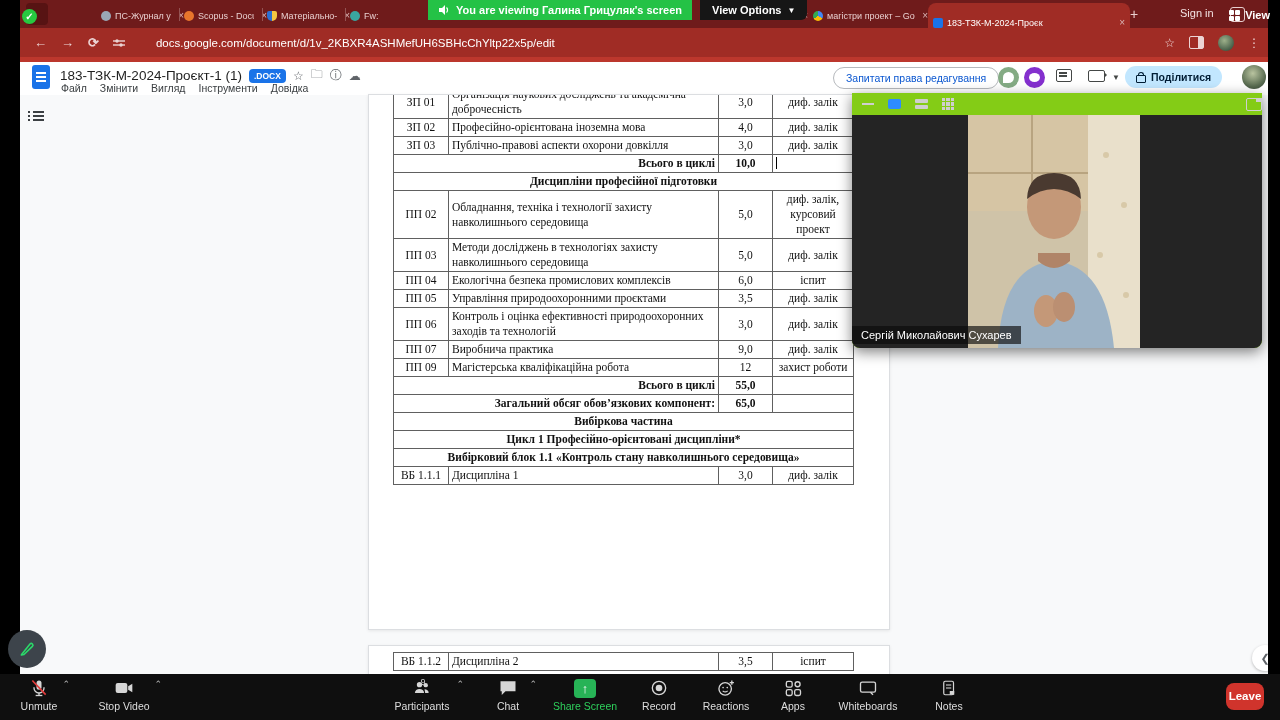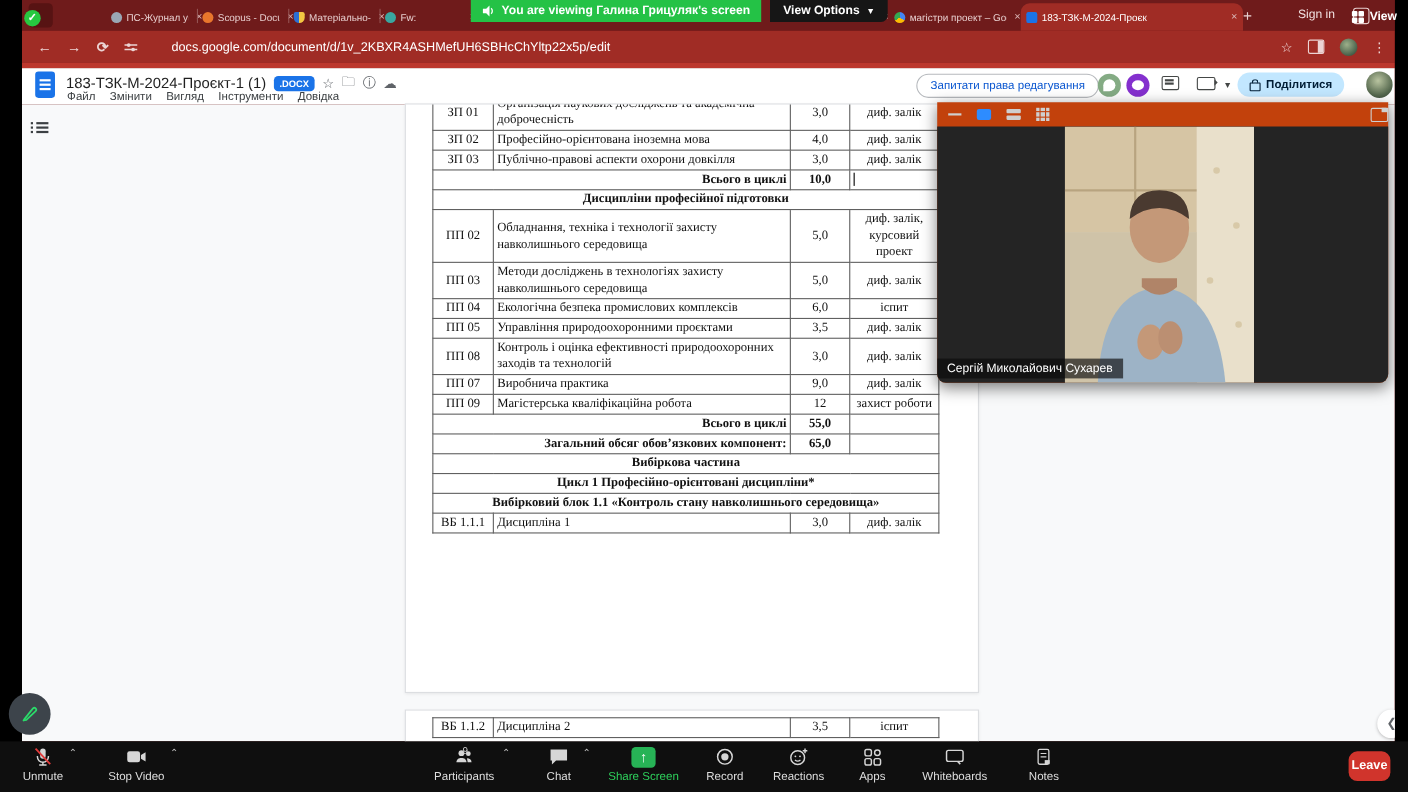--- a/index.html
+++ b/index.html
@@ -81,21 +81,21 @@
   
   #zoom-banner{position:absolute;left:428px;top:0;height:20px;background:#24c246;color:#fff;display:flex;align-items:center;
                gap:6px;padding:0 10px;font-size:11px;font-weight:bold;z-index:40;}
   #view-options{position:absolute;left:700px;top:0;height:20px;background:#161616;color:#fff;display:flex;align-items:center;
                 gap:6px;padding:0 12px;font-size:11px;font-weight:bold;border-radius:0 0 6px 0;z-index:40;}
   #zoom-view-btn{position:absolute;right:4px;top:5px;height:20px;display:flex;align-items:center;gap:5px;color:#fff;
                  font-size:11px;font-weight:bold;z-index:40;padding:0 6px;}
   #zoom-view-btn .grid{width:11px;height:11px;display:grid;grid-template-columns:1fr 1fr;gap:1px;}
   #zoom-view-btn .grid i{background:#fff;border-radius:1px;}
   
-  #video-panel{position:absolute;left:852px;top:93px;width:410px;height:255px;background:#c2410c;z-index:30;
+  #video-panel{position:absolute;left:852px;top:93px;width:410px;height:255px;background:#84cc16;z-index:30;
                border-radius:0 0 8px 8px;box-shadow:0 4px 14px rgba(0,0,0,.5);text-align:right;}
   #vp-head{position:absolute;left:0;top:0;width:100%;height:22px;display:flex;align-items:center;gap:14px;padding-left:10px;}
   .vph-ic{display:inline-block;}
   #vp-min{width:12px;height:2px;background:#cfcfcf;}
   #vp-speaker{width:13px;height:10px;background:#2d8cff;border-radius:2px;}
   #vp-strip{width:13px;height:10px;display:flex;flex-direction:column;justify-content:space-between;}
   #vp-strip i{height:4px;background:#cfcfcf;border-radius:1px;}
   #vp-grid{width:12px;height:12px;display:grid;grid-template-columns:1fr 1fr 1fr;gap:1px;}
   #vp-grid i{background:#cfcfcf;}
   #vp-pip{position:absolute;right:10px;top:5px;width:14px;height:11px;border:1.5px solid #cfcfcf;border-radius:2px;}
@@ -153,21 +153,21 @@
           </div>
           <div class="tab" style="left: 755px; width: 28px;">
             <span class="tlabel"></span>
             <span class="tclose">×</span>
           </div>
           <div class="tab" style="left: 788px; width: 115px;">
             <span class="fav" style="background:conic-gradient(#4285f4 0 33%,#fbbc04 33% 66%,#34a853 66%);"></span>
             <span class="tlabel">магістри проект – Googl</span>
             <span class="tclose">×</span>
           </div>
-          <div class="tab active" style="left: 908px; width: 192px;">
+          <div class="tab active" style="left: 908px; width: 192px; align-items: flex-end;">
             <span class="fav" style="background:#1a73e8;border-radius:2px;"></span>
             <span class="tlabel">183-ТЗК-М-2024-Проєк</span>
             <span class="tclose">×</span>
           </div>
         </div>
       <div id="newtab-btn" style="left:1110px">+</div>
       <div id="signin" style="left:1160px">Sign in</div>
       <div id="browser-prof-icon" style="left:1210px"></div>
     </div>
 
@@ -286,21 +286,21 @@
                 <td class="c-cred">6,0</td>
                 <td class="c-ctrl">іспит</td>
               </tr>
               <tr>
                 <td class="c-code">ПП 05</td>
                 <td class="c-name">Управління природоохоронними проєктами</td>
                 <td class="c-cred">3,5</td>
                 <td class="c-ctrl">диф. залік</td>
               </tr>
               <tr>
-                <td class="c-code">ПП 08</td>
+                <td class="c-code">ПП 06</td>
                 <td class="c-name">Контроль і оцінка ефективності природоохоронних заходів та технологій</td>
                 <td class="c-cred">3,0</td>
                 <td class="c-ctrl">диф. залік</td>
               </tr>
               <tr>
                 <td class="c-code">ПП 07</td>
                 <td class="c-name">Виробнича практика</td>
                 <td class="c-cred">9,0</td>
                 <td class="c-ctrl">диф. залік</td>
               </tr>

